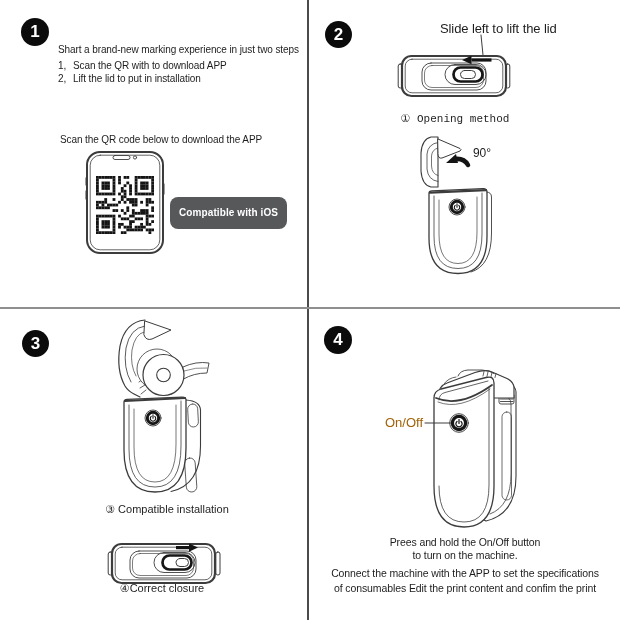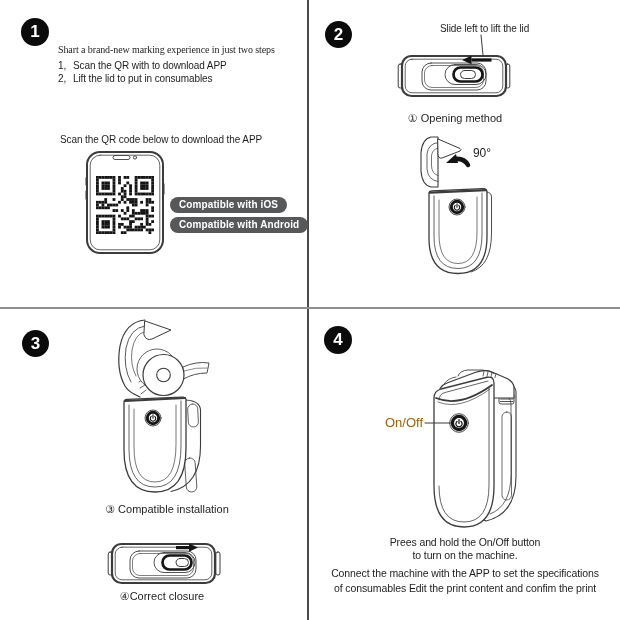--- a/index.html
+++ b/index.html
@@ -19,48 +19,48 @@
     color:#fff;font-size:17px;font-weight:bold;display:flex;align-items:center;justify-content:center;
   }
   .txt{position:absolute;font-size:10px;letter-spacing:-0.1px;color:#1d1d1d;line-height:12.5px;white-space:nowrap;}
   .cap{position:absolute;font-size:11px;color:#1f1f1f;text-align:center;white-space:nowrap;}
   .list{position:absolute;left:58px;top:60px;}
   .list-row{display:flex;font-size:10px;letter-spacing:-0.1px;line-height:12.6px;}
   .list-row .mk{width:15px;}
   .pills{position:absolute;left:170px;top:197px;display:flex;flex-direction:column;align-items:flex-start;gap:4px;}
   .pill{
     background:#57585a;color:#fff;font-size:10px;font-weight:bold;letter-spacing:0.1px;
-    height:16px;line-height:16px;padding:0 9px;border-radius:8px;white-space:nowrap;
+    height:16px;line-height:16px;padding:8px 9px;border-radius:8px;white-space:nowrap;
   }
   .art{position:absolute;left:0;top:0;pointer-events:none;}
   .ln{fill:none;stroke:#3c3c3c;stroke-linecap:round;stroke-linejoin:round;}
   .wh{fill:#fff;stroke:#3c3c3c;stroke-linecap:round;stroke-linejoin:round;}
   .fl{fill:#141414;stroke:none;}
   .dk{stroke:#161616;}
   .onoff{position:absolute;font-size:13px;color:#a16207;white-space:nowrap;}
   .p4{position:absolute;left:5px;width:300px;text-align:center;font-size:10.5px;letter-spacing:-0.1px;color:#1d1d1d;}
 </style>
 </head>
 <body>
 
 <div id="sheet">
   <div class="divider-v"></div>
   <div class="divider-h"></div>
 
   <div id="q1" class="quad">
     <div class="badge" style="left:21px;top:18px;">1</div>
-    <div class="txt" style="left:58px;top:44px;font-family:Liberation Serif, serif;">Shart a brand-new marking experience in just two steps</div>
+    <div class="txt" style="left:58px;top:44px;">Shart a brand-new marking experience in just two steps</div>
     <div class="list">
       <div class="list-row">
         <span class="mk">1,</span>
         <span>Scan the QR with to download APP</span>
       </div>
       <div class="list-row">
         <span class="mk">2,</span>
-        <span>Lift the lid to put in consumables</span>
+        <span>Lift the lid to put in installation</span>
       </div>
     </div>
     <div class="txt" style="left:60px;top:134px;">Scan the QR code below to download the APP</div>
 
     <svg class="art" style="left:85px;top:150px;" width="80" height="105" viewBox="0 0 80 105">
       <rect class="wh" x="2" y="2" width="76" height="101" rx="13" stroke-width="2"></rect>
       <rect class="ln" x="5.2" y="5.2" width="69.6" height="94.6" rx="10" stroke-width="0.8"></rect>
       <rect class="wh" x="28" y="5.5" width="17" height="4" rx="2" stroke-width="0.9"></rect>
       <circle class="ln" cx="50" cy="7.5" r="1.6" stroke-width="0.9"></circle>
       <line class="ln" x1="1.2" y1="28" x2="1.2" y2="35" stroke-width="1.4"></line>
@@ -281,27 +281,26 @@
           <rect x="13.81" y="55.24" width="2.82" height="2.82"></rect>
           <rect x="16.57" y="55.24" width="2.82" height="2.82"></rect>
           <rect x="24.86" y="55.24" width="2.82" height="2.82"></rect>
           <rect x="27.62" y="55.24" width="2.82" height="2.82"></rect>
           <rect x="52.48" y="55.24" width="2.82" height="2.82"></rect>
         </g>
       </svg>
 
     <div class="pills">
       <div class="pill">Compatible with iOS</div>
-      <div class="pill">Compatible with Android</div>
     </div>
   </div>
 
   <div id="q2" class="quad">
     <div class="badge" style="left:15px;top:21px;width:27px;height:27px;">2</div>
-    <div class="txt" style="left:130px;top:23px;font-size:10px;">Slide left to lift the lid</div>
+    <div class="txt" style="left:130px;top:23px;font-size:13px;">Slide left to lift the lid</div>
 
     <svg class="art" width="310" height="307" viewBox="0 0 310 307">
 
       <path class="ln" d="M171 35 L173 55" stroke-width="1"></path>
 
       <g transform="translate(90,54)">
         <rect class="ln" x="-1.8" y="10" width="4.2" height="24" rx="2" stroke-width="1"></rect>
         <rect class="ln" x="105.6" y="10" width="4.2" height="24" rx="2" stroke-width="1"></rect>
         <rect class="wh" x="2" y="2" width="104" height="40" rx="9.5" stroke-width="2.2"></rect>
         <rect class="ln" x="5.2" y="5.2" width="97.6" height="33.6" rx="6.8" stroke-width="0.8"></rect>
@@ -328,21 +327,21 @@
         <path class="ln" d="M12,57.6 L68,55.2" stroke-width="2.2"></path>
         <g>
           <circle class="ln" cx="39" cy="72" r="8" stroke-width="0.9"></circle>
           <circle class="wh dk" cx="39" cy="72" r="5.7" stroke-width="3"></circle>
           <path class="ln dk" d="M37.2 70.4 A2.7 2.7 0 1 0 40.8 70.4" stroke-width="1.1"></path>
           <line class="ln dk" x1="39" y1="68.8" x2="39" y2="72.2" stroke-width="1.1"></line>
         </g>
       </g>
     </svg>
     <div class="txt" style="left:163px;top:147px;font-size:12px;">90°</div>
-    <div class="cap" style="left:60px;top:112px;width:170px;">① Opening method</div>
+    <div class="cap" style="left:60px;top:112px;width:170px;font-family:Liberation Mono, monospace;">① Opening method</div>
   </div>
 
   <div id="q3" class="quad">
     <div class="badge" style="left:22px;top:20px;width:27px;height:27px;">3</div>
 
     <svg class="art" width="308" height="310" viewBox="0 0 308 310">
 
       <g transform="translate(112,8)">
         <path class="ln" d="M33,2 Q13,4 8,28 Q4,52 13,68 Q16,73 22,76 L28,79" stroke-width="1.2"></path>
         <path class="ln" d="M33,8 Q18,10 14,30 Q11,50 19,64" stroke-width="0.85"></path>
@@ -379,21 +378,21 @@
         <rect class="ln" x="20" y="11" width="66" height="27" rx="9" stroke-width="0.9"></rect>
         <rect class="ln" x="22.5" y="13.5" width="61" height="22" rx="7.5" stroke-width="0.65"></rect>
         <rect class="ln" x="44" y="12.5" width="41" height="20" rx="10" stroke-width="0.9"></rect>
         <rect class="wh dk" x="52.5" y="15.5" width="29" height="14" rx="7" stroke-width="2.7"></rect>
         <rect class="ln" x="66" y="18.5" width="12.5" height="8" rx="4" stroke-width="1"></rect>
         <rect class="fl" x="66" y="6" width="13" height="3.2"></rect>
         <polygon class="fl" points="88,7.6 79,3.4 79,11.8"></polygon>
       </g>
     </svg>
     <div class="cap" style="left:62px;top:193px;width:210px;">③ Compatible installation</div>
-    <div class="cap" style="left:62px;top:280px;width:200px;text-align:center;">④Correct closure</div>
+    <div class="cap" style="left:62px;top:272px;width:200px;text-align:center;">④Correct closure</div>
   </div>
 
   <div id="q4" class="quad">
     <div class="badge" style="left:14px;top:16px;">4</div>
 
     <svg class="art" width="310" height="310" viewBox="0 0 310 310">
       <g transform="translate(120,58)">
 
         <path class="wh" d="M50,10 L60,6 Q86,14 86,24 L86,108 Q86,146 56,153 L50,150 Z" stroke-width="1.1"></path>
         <path class="ln" d="M70,26 Q81,28 81,36 L81,106 Q81,138 60,146" stroke-width="0.8"></path>

